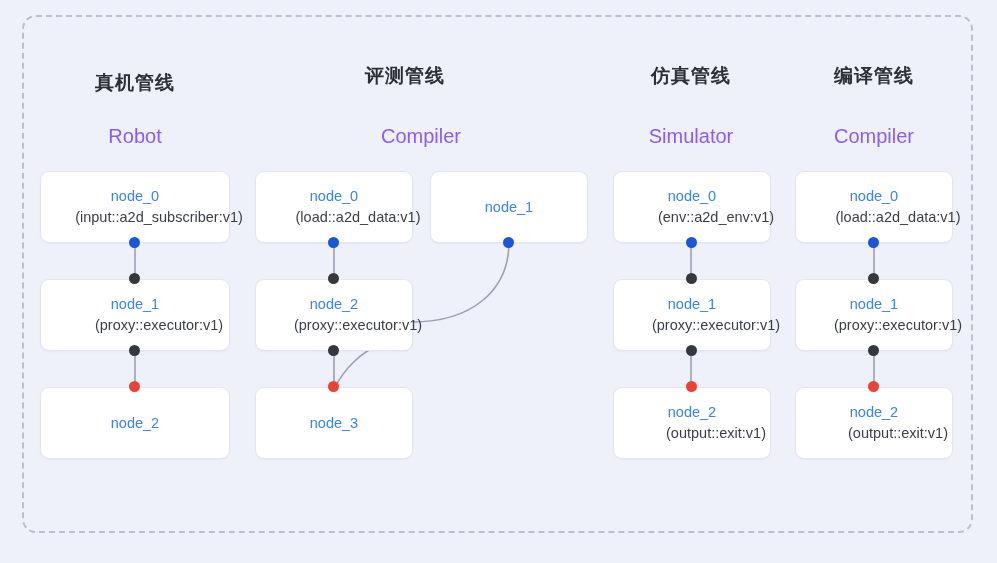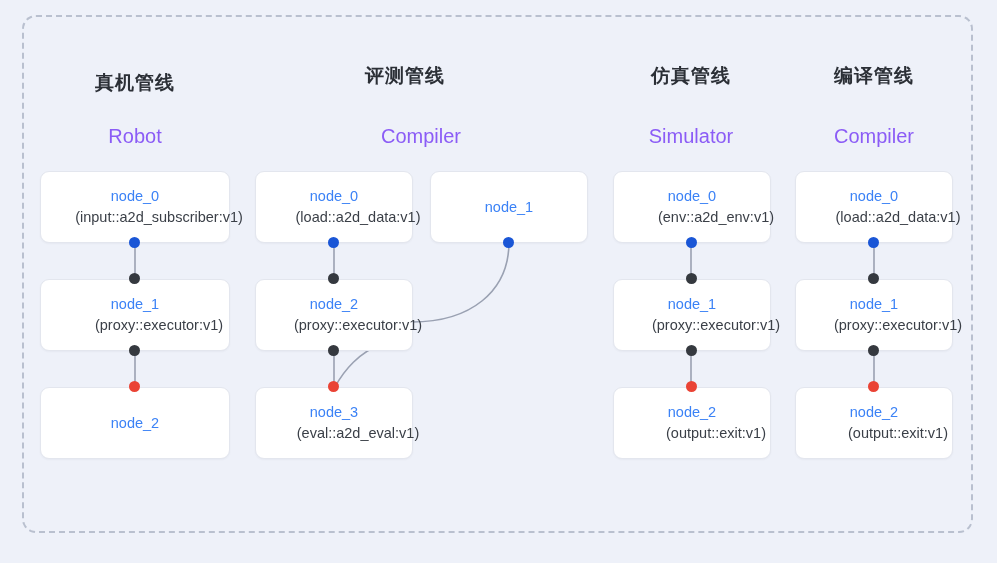--- a/index.html
+++ b/index.html
@@ -145,21 +145,20 @@
 
     <div class="node" style="left:255px;top:279px;width:158px;height:72px;">
       <div class="n-name">node_2</div>
       <div class="n-type">(proxy::executor:v1)</div>
     </div>
     <div class="dot dark" style="left:328px;top:273px;"></div>
     <div class="dot dark" style="left:328px;top:345px;"></div>
 
     <div class="node" style="left:255px;top:387px;width:158px;height:72px;">
       <div class="n-name">node_3</div>
-      <div class="n-type">(eval::a2d_eval:v1)</div>
     </div>
     <div class="dot red" style="left:328px;top:381px;"></div>
   </div>
 
   <div class="pipeline">
     <div class="col-title" style="left:596px;top:63px;width:190px;">仿真管线</div>
     <div class="col-subtitle" style="left:596px;top:125px;width:190px;">Simulator</div>
 
     <div class="node" style="left:613px;top:171px;width:158px;height:72px;">
       <div class="n-name">node_0</div>

